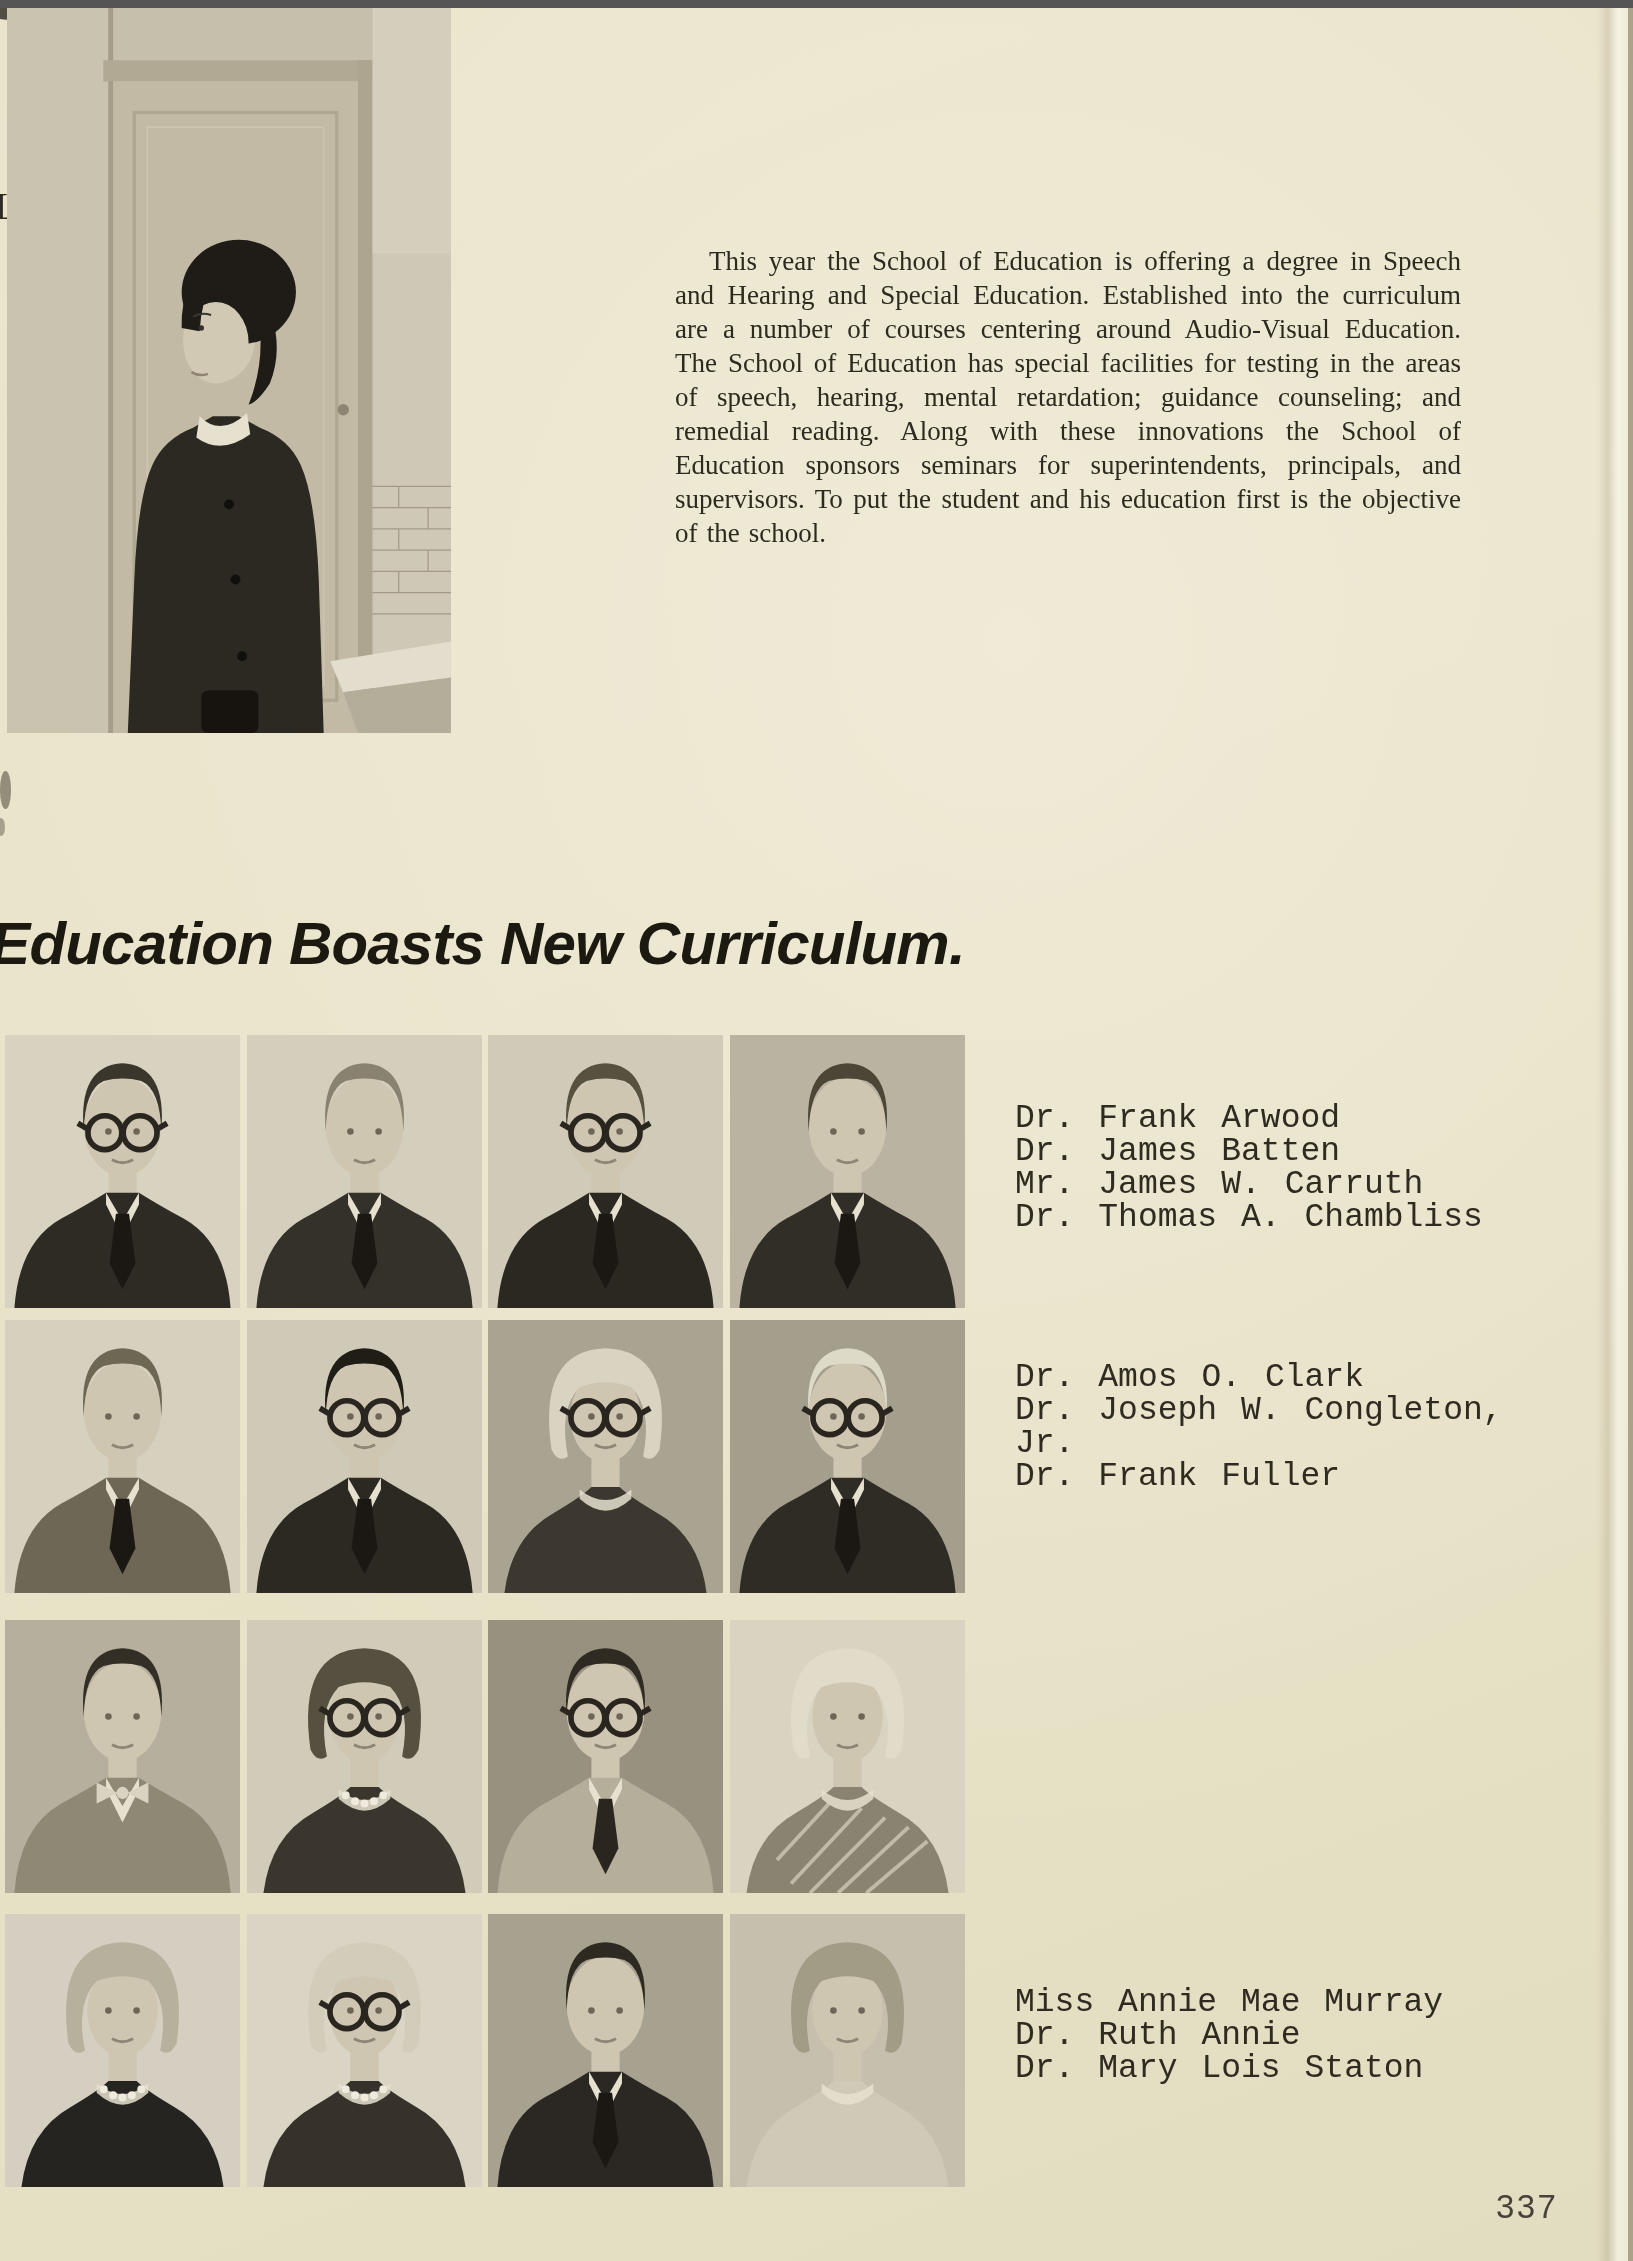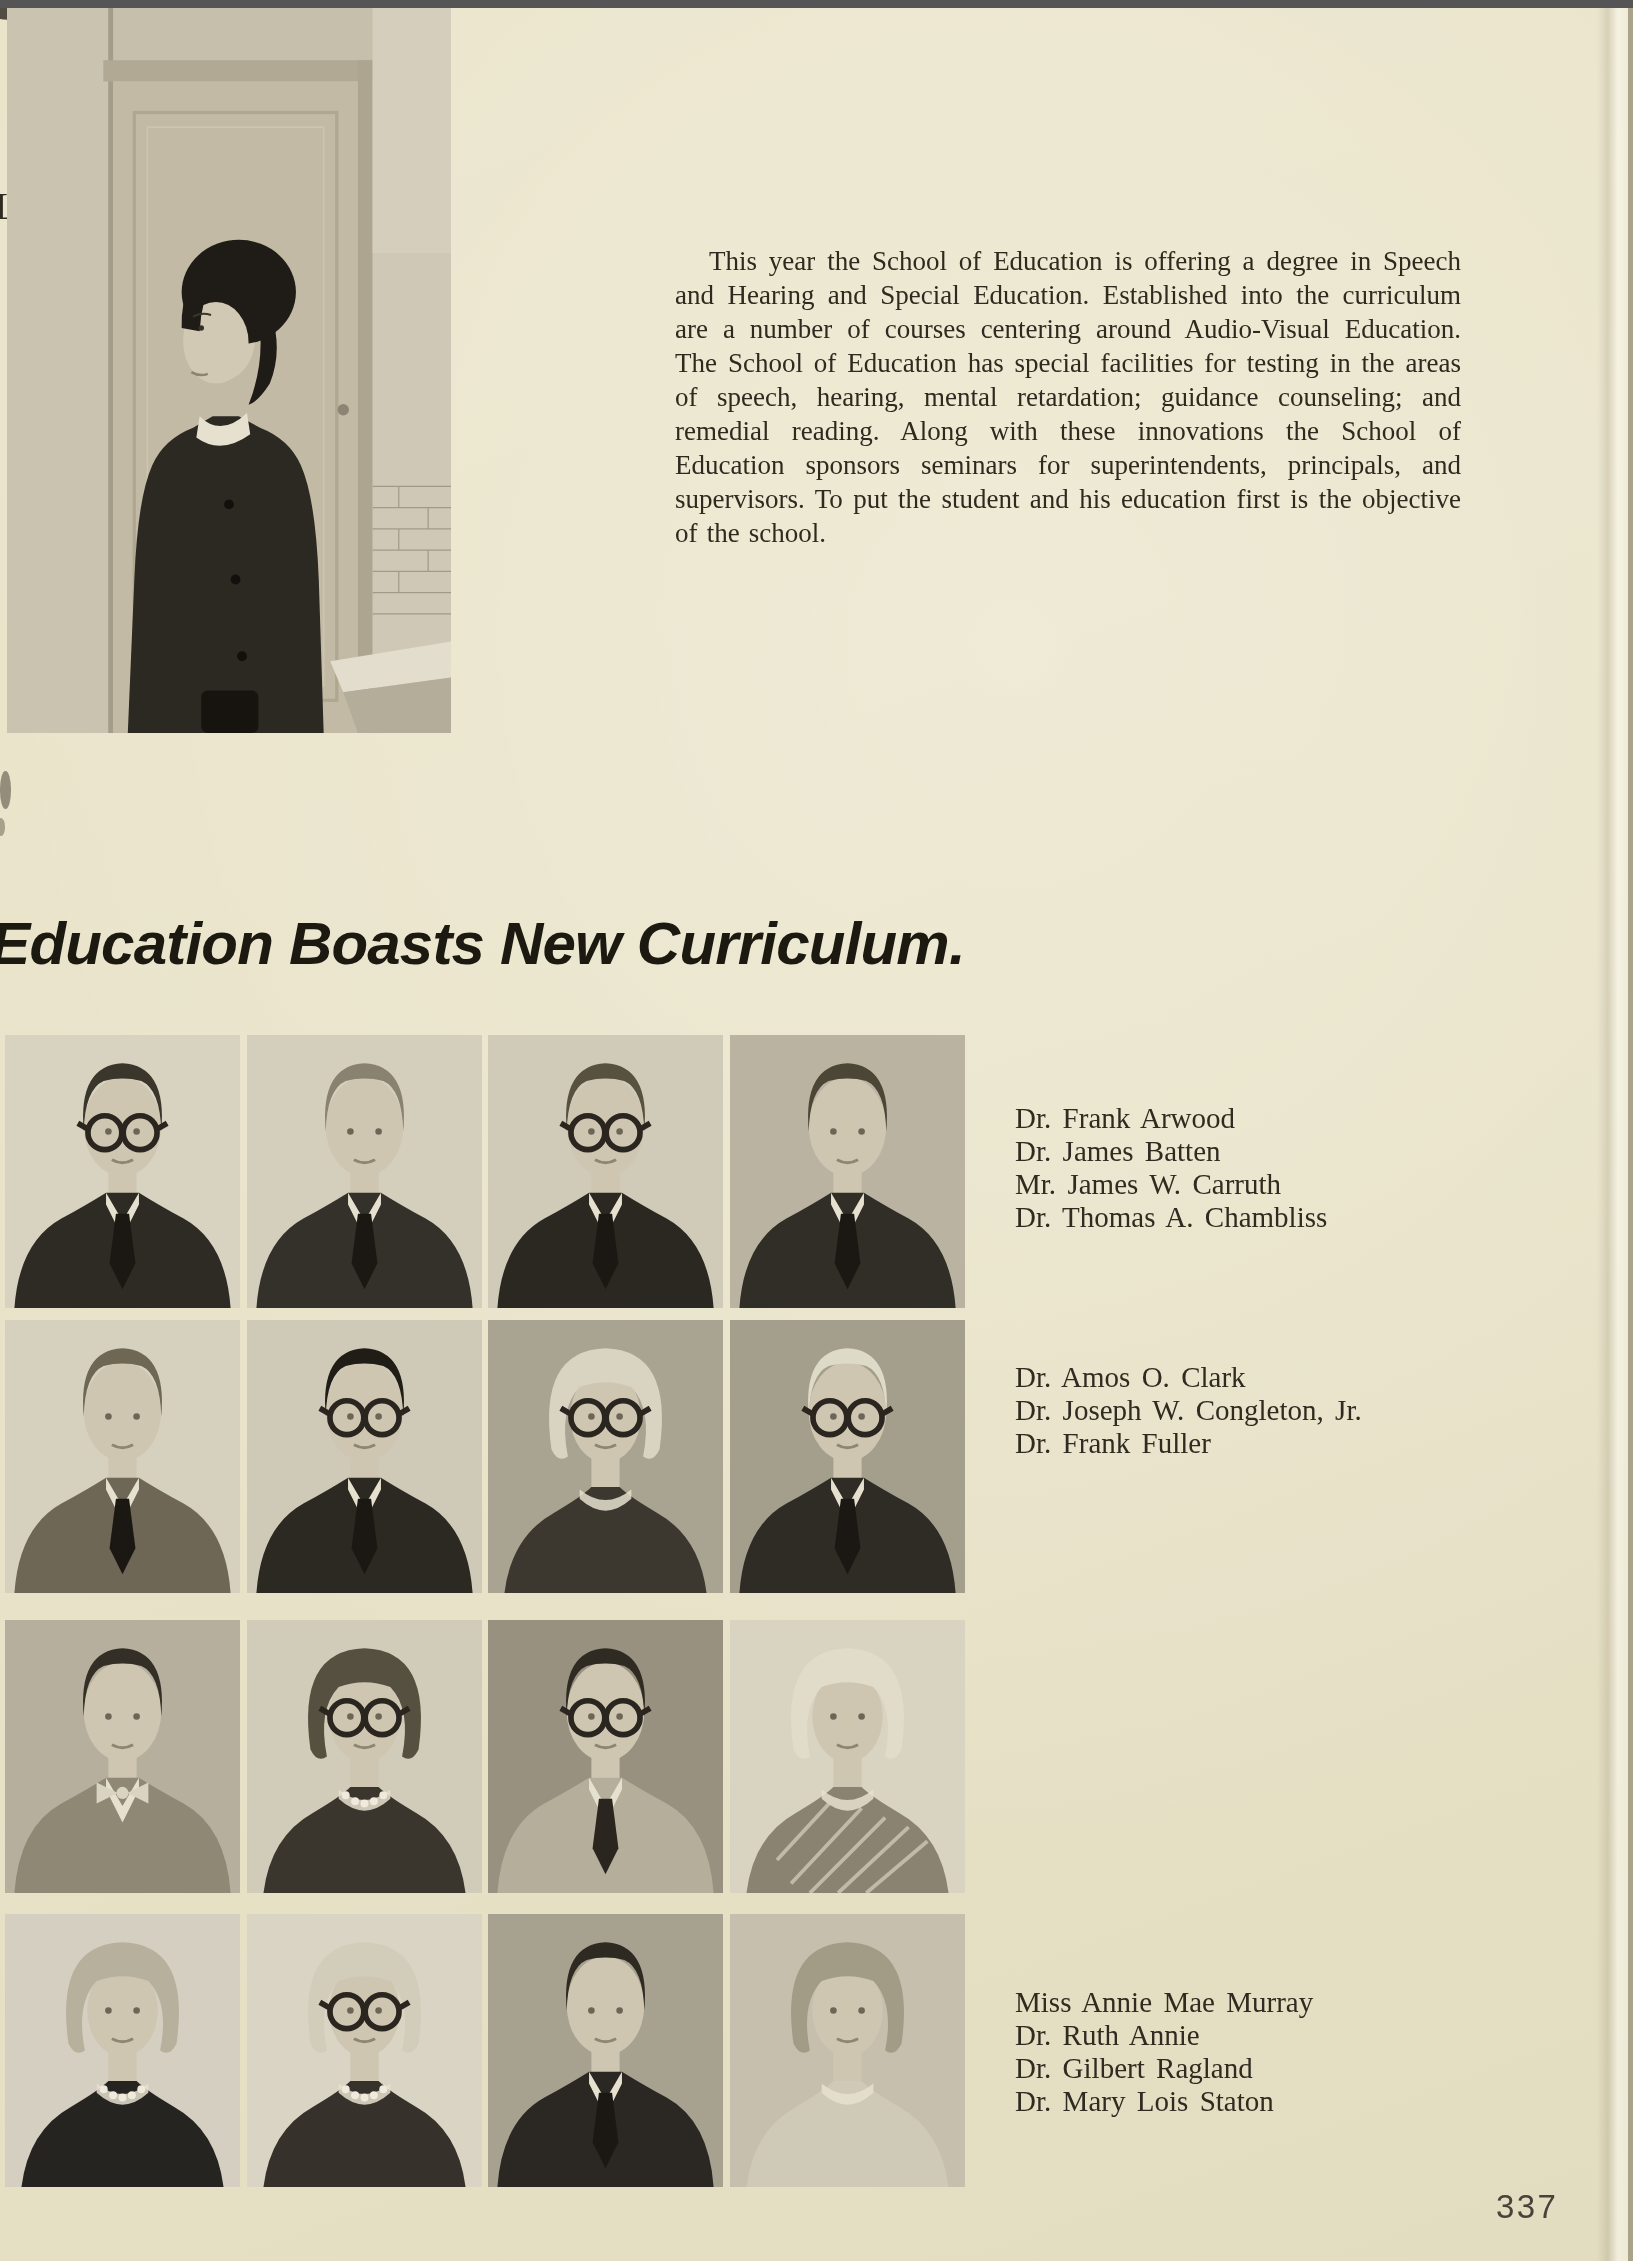--- a/index.html
+++ b/index.html
@@ -41,23 +41,24 @@
   }
   
   .cell{
     position:absolute;width:235px;height:273px;
     box-shadow:inset 0 0 31px rgba(95,85,60,.28);
   }
   .cell svg{display:block;width:100%;height:100%;}
   
   .names{
     position:absolute;left:1015px;width:506px;
-    font-size:29px;line-height:33px;
+    font-size:33px;line-height:33px;
     word-spacing:4.1px;
     color:#2f2b20;
+    font-family:Liberation Mono, monospace;
   }
   
   .edge-letter{
     position:absolute;left:-4.9px;top:176px;
     font-size:38px;color:#2e2a22;
   }
   .page-number{
     position:absolute;left:1496px;top:2180px;
     font-family:"Liberation Sans", sans-serif;
     font-weight:400;font-size:33px;letter-spacing:2.4px;
@@ -309,21 +310,20 @@
     <div>Dr. Thomas A. Chambliss</div>
   </div>
   <div class="names" style="top:1353px">
     <div>Dr. Amos O. Clark</div>
     <div>Dr. Joseph W. Congleton, Jr.</div>
     <div>Dr. Frank Fuller</div>
   </div>
   <div class="names" style="top:1978px">
     <div>Miss Annie Mae Murray</div>
     <div>Dr. Ruth Annie</div>
-    <div>Dr. Gilbert Ragland</div>
     <div>Dr. Mary Lois Staton</div>
   </div>
 
   <div class="page-number">337</div>
 
   <div class="right-edge"></div>
   <div class="right-edge-line"></div>
 
 </div>
 

